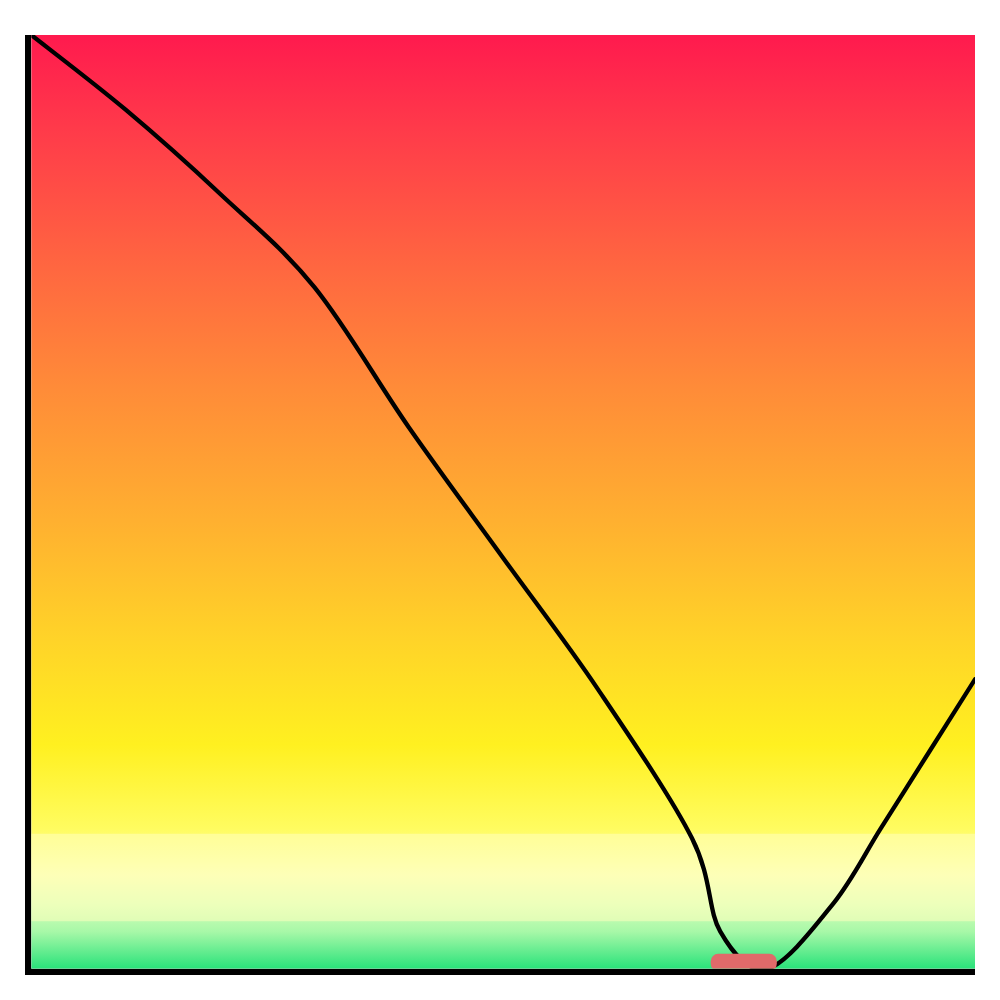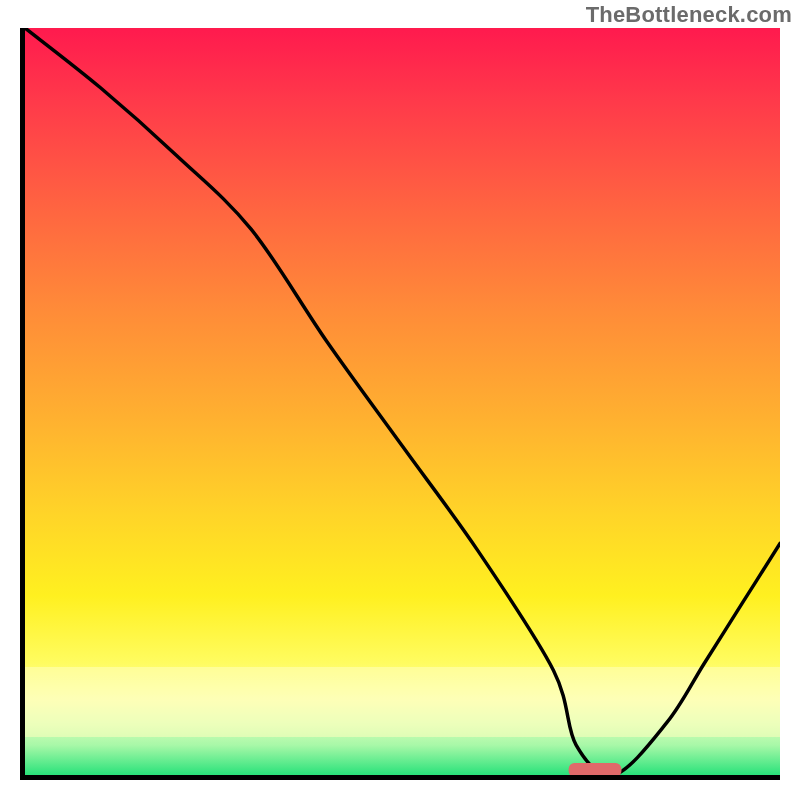--- a/index.html
+++ b/index.html
@@ -81,21 +81,20 @@
   .marker {
     fill: #e06a6a;
     rx: 6;
     ry: 6;
   }
 </style>
 </head>
 <body>
 
 <div class="container">
-  <div class="watermark">TheBottleneck.com</div>
 
   <div class="plot">
     <div class="gradient"></div>
     <div class="band"></div>
 
     <svg class="line-svg" viewBox="0 0 760 752" preserveAspectRatio="none">
       <path id="curve-path" class="curve" d="M 0,0 C 12.666666666666666,10.026666666666662 50.66666666666667,38.853333333333296 76,60.15999999999997 C 101.33333333333333,81.46666666666664 126.66666666666667,104.0266666666667 152,127.84000000000003 C 177.33333333333334,151.65333333333336 202.66666666666666,171.70666666666662 228,203.03999999999996 C 253.33333333333334,234.3733333333333 278.6666666666667,279.49333333333334 304,315.84000000000003 C 329.3333333333333,352.1866666666667 354.6666666666667,386.0266666666667 380,421.12 C 405.3333333333333,456.2133333333333 430.6666666666667,488.79999999999995 456,526.4 C 481.3333333333333,564 515.5333333333333,614.1333333333333 532,646.72 C 548.4666666666667,679.3066666666667 544.6666666666666,704.3733333333333 554.8,721.92 C 564.9333333333333,739.4666666666666 577.6,755.76 592.8000000000001,752 C 608.0000000000001,748.24 630.8,718.16 646,699.36 C 661.2,680.5600000000001 671.3333333333334,659.2533333333333 684,639.2 C 696.6666666666666,619.1466666666668 709.3333333333334,599.0933333333332 722,579.04 C 734.6666666666666,558.9866666666667 753.6666666666666,528.9066666666666 760,518.88"></path>
       <rect id="opt-marker" class="marker" x="547.1999999999999" y="740" width="53.200000000000045" height="14" rx="7" ry="7"></rect>
     </svg>
   </div>

